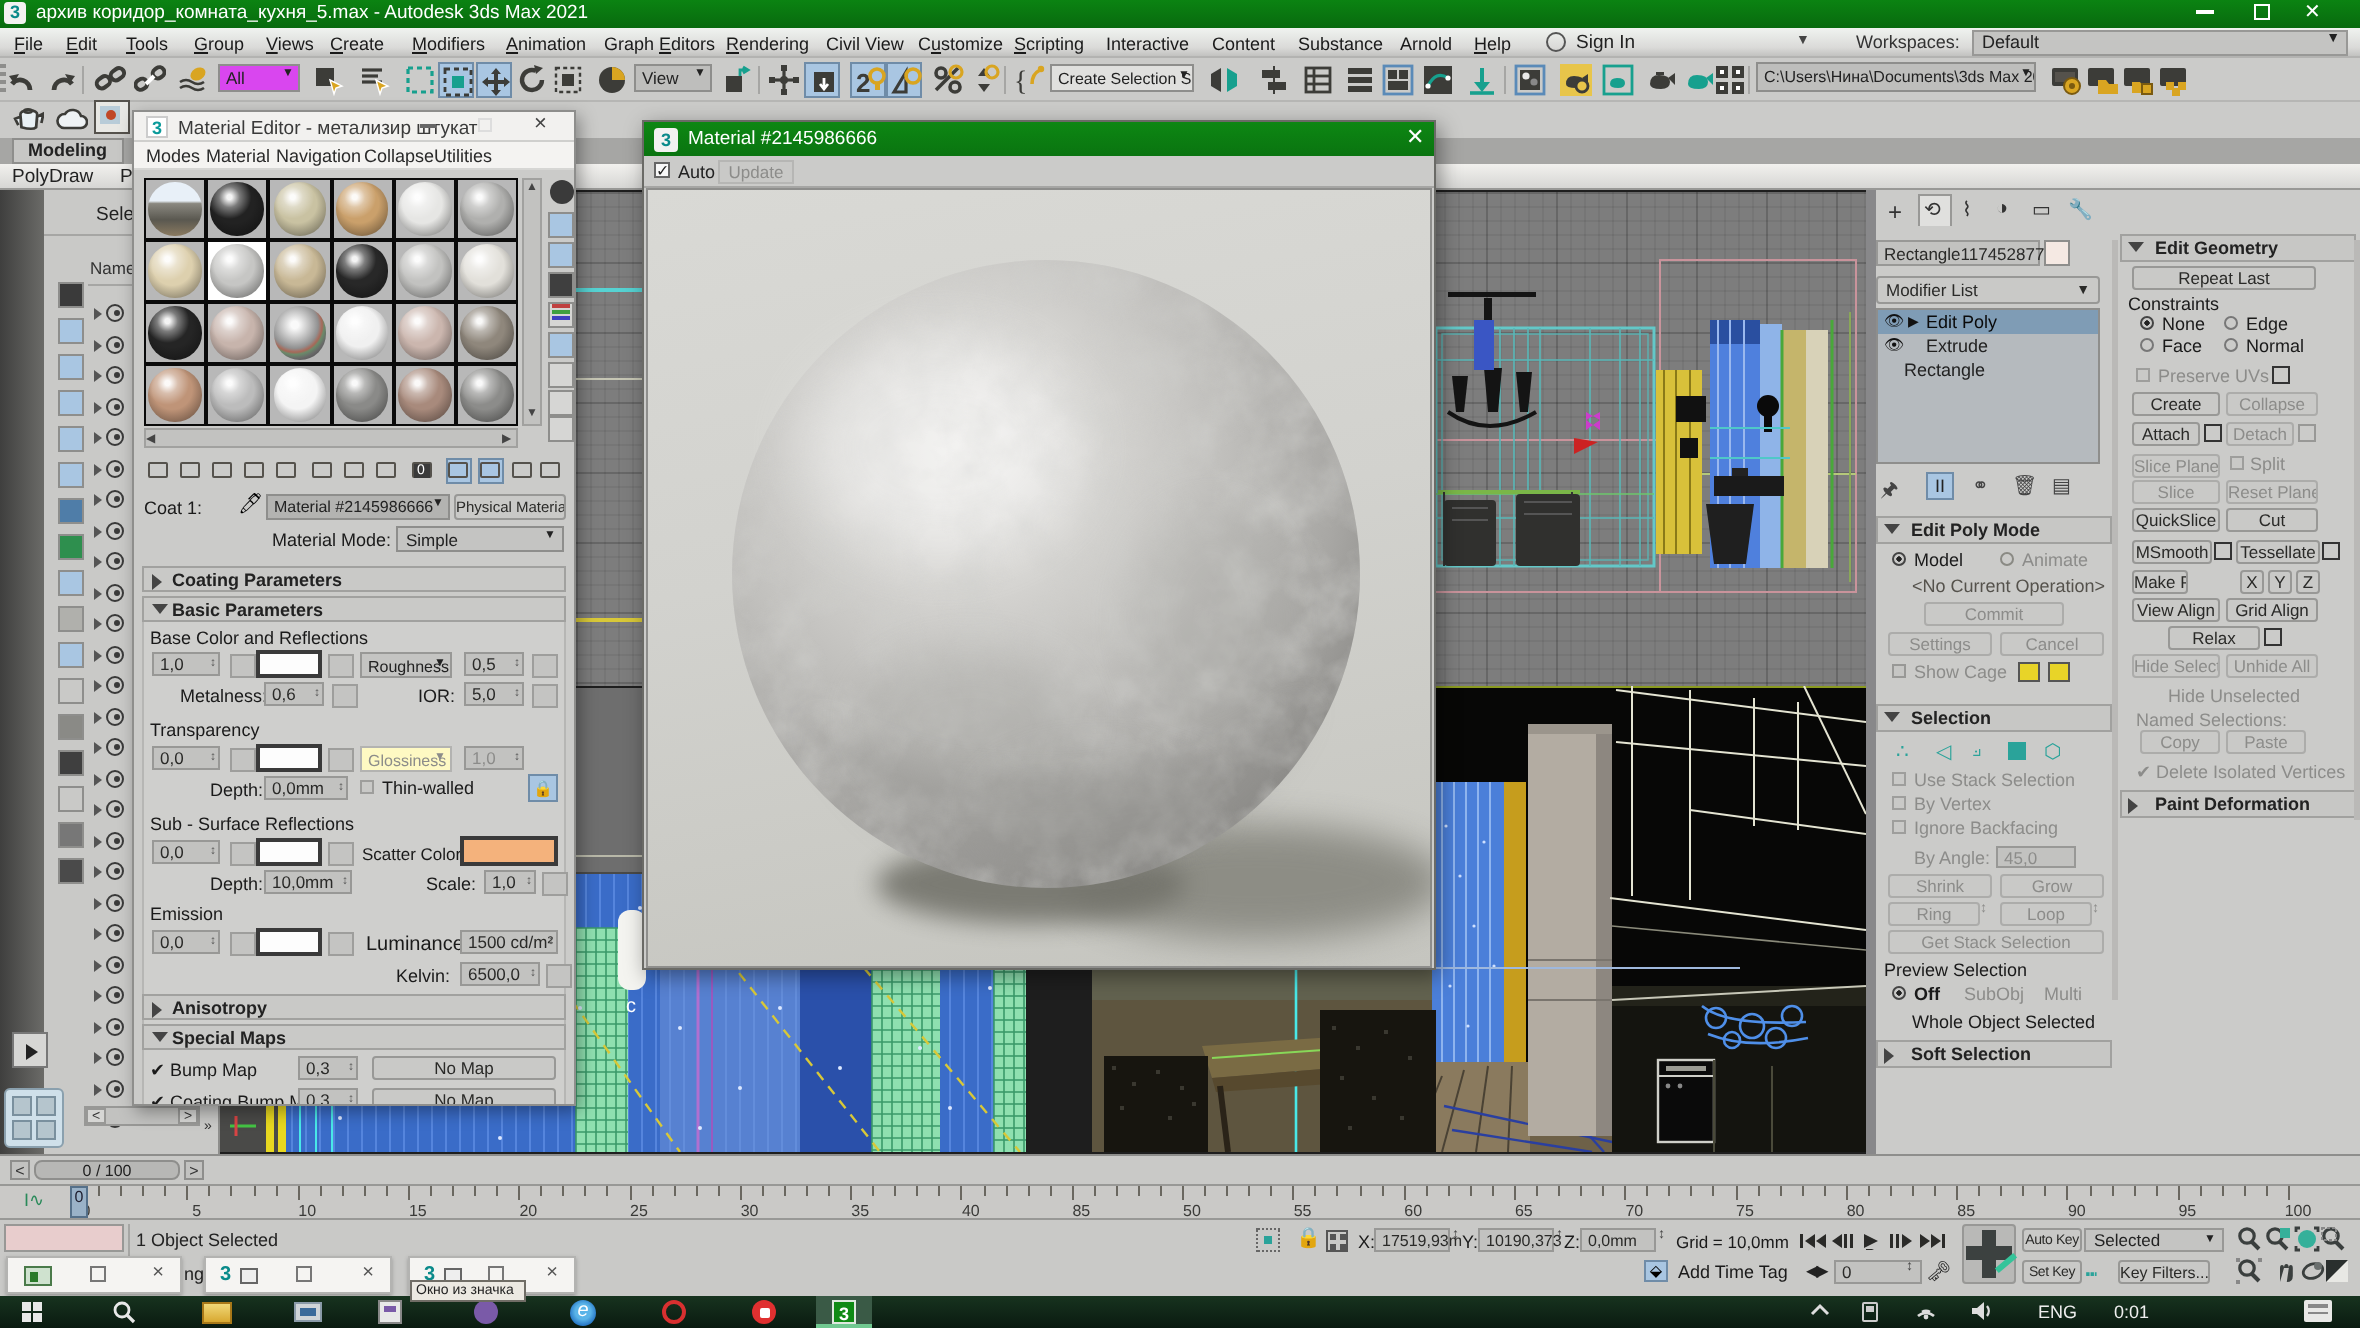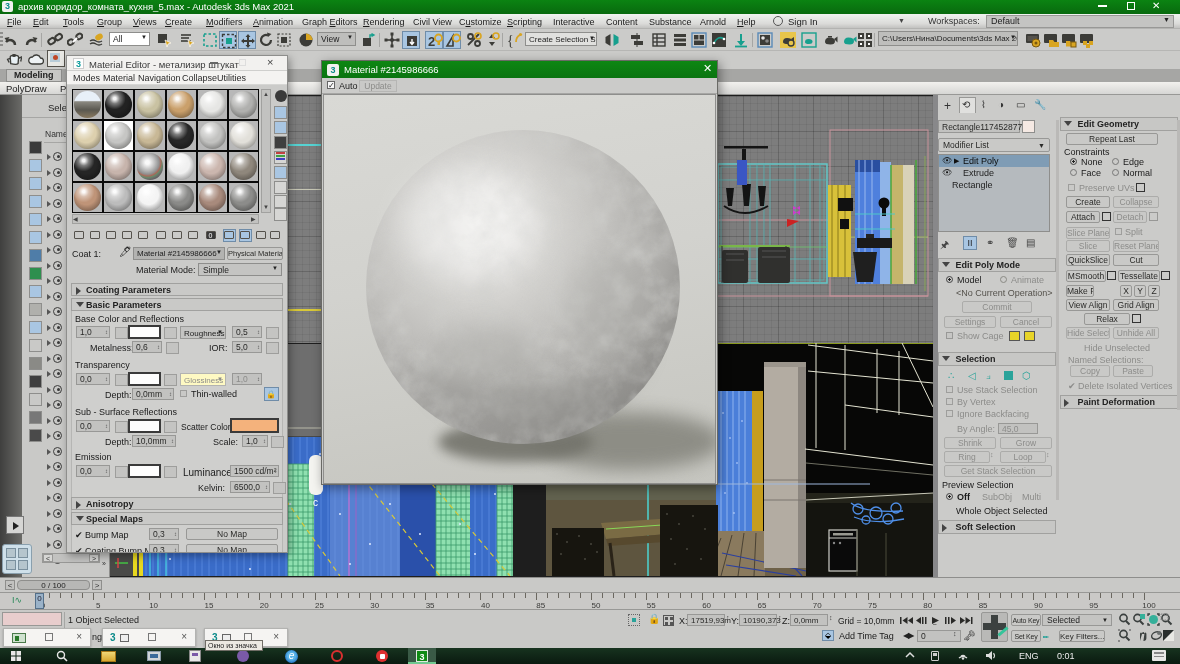--- a/index.html
+++ b/index.html
@@ -82,21 +82,21 @@
           </g>
           <line x1="6" y1="10" x2="10" y2="6" stroke="#fff" stroke-width="2"></line>
         </svg>
       </div>
       <div class="abs" style="left:88px;top:2px;width:18px;height:18px;padding:1px;">
         <svg width="16" height="16" viewBox="0 0 16 16">
           <path d="M1 12 q3 -2 6 0 q3 2 6 0 M1 9 q3 -2 6 0 q3 2 6 0" stroke="#3c3c38" stroke-width="1.3" fill="none"></path>
           <ellipse cx="10" cy="5" rx="4" ry="3" fill="#d9a521" transform="rotate(-30 10 5)"></ellipse>
         </svg>
       </div>
-      <div class="abs" style="left:109px;top:3px;width:41px;height:14px;background:#ffffff;border:1px solid #8e8e8c;font-size:8.5px;color:#222;padding:1px 0 0 3px;">All<span style="position:absolute;right:2px;font-size:6px;">▼</span></div>
+      <div class="abs" style="left:109px;top:3px;width:41px;height:14px;background:#d946ef;border:1px solid #8e8e8c;font-size:8.5px;color:#222;padding:1px 0 0 3px;">All<span style="position:absolute;right:2px;font-size:6px;">▼</span></div>
       <div class="abs" style="left:156px;top:2px;width:18px;height:18px;padding:1px;">
         <svg width="16" height="16" viewBox="0 0 16 16">
           <rect x="1" y="2" width="9" height="9" fill="#3c3c38"></rect>
           <path d="M8 8 l6 3 l-3 1 l-1 3z" fill="#d9a521" stroke="#fff" stroke-width="0.7"></path>
         </svg>
       </div>
       <div class="abs" style="left:179px;top:2px;width:18px;height:18px;padding:1px;">
         <svg width="16" height="16" viewBox="0 0 16 16">
           <g stroke="#3c3c38" stroke-width="1.6">
             <line x1="1" y1="3" x2="11" y2="3"></line>

